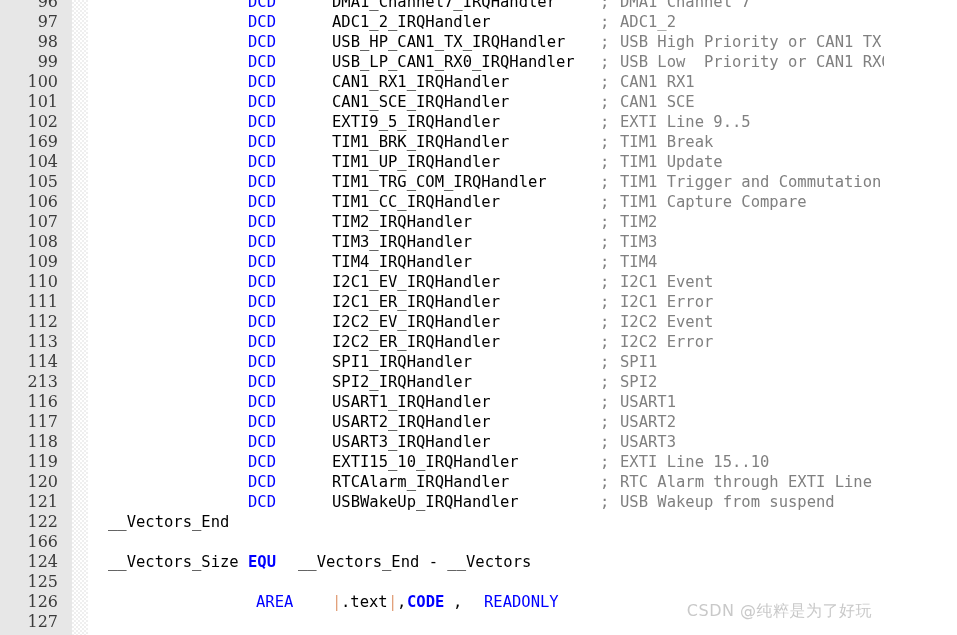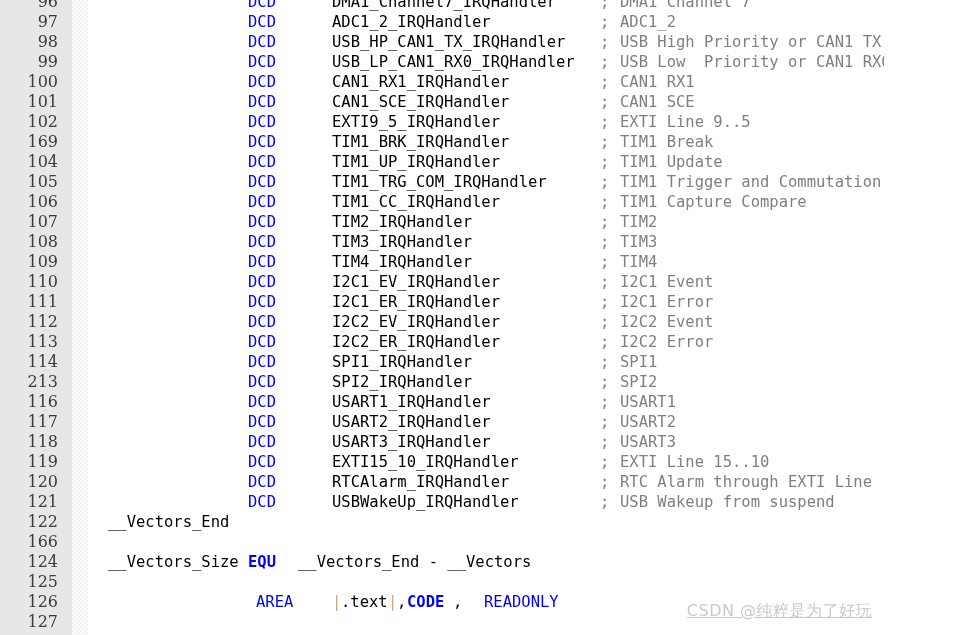--- a/index.html
+++ b/index.html
@@ -105,21 +105,20 @@
     position: absolute;
     right: 12px;
     bottom: 14px;
     z-index: 5;
     color: #c9c9c9;
     font-family: "DejaVu Sans", "Liberation Sans", sans-serif;
     font-size: 16px;
     letter-spacing: 0.5px;
     white-space: pre;
     user-select: none;
-    text-decoration: underline;
   }
 </style>
 </head>
 <body>
 
 <div id="editor">
 
   <div id="gutter"></div>
   <div id="gutter-texture"></div>
   <div id="gutter-numbers">

